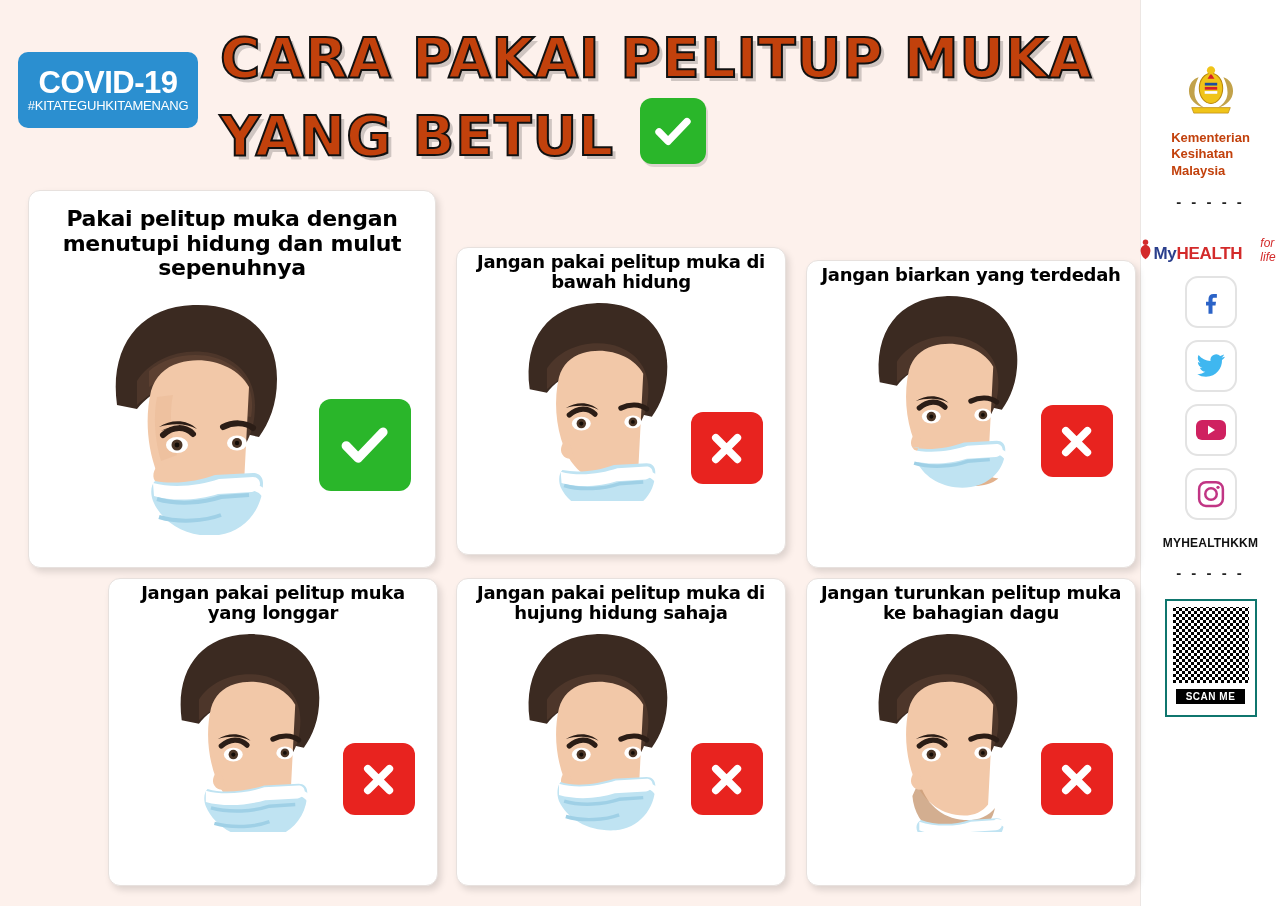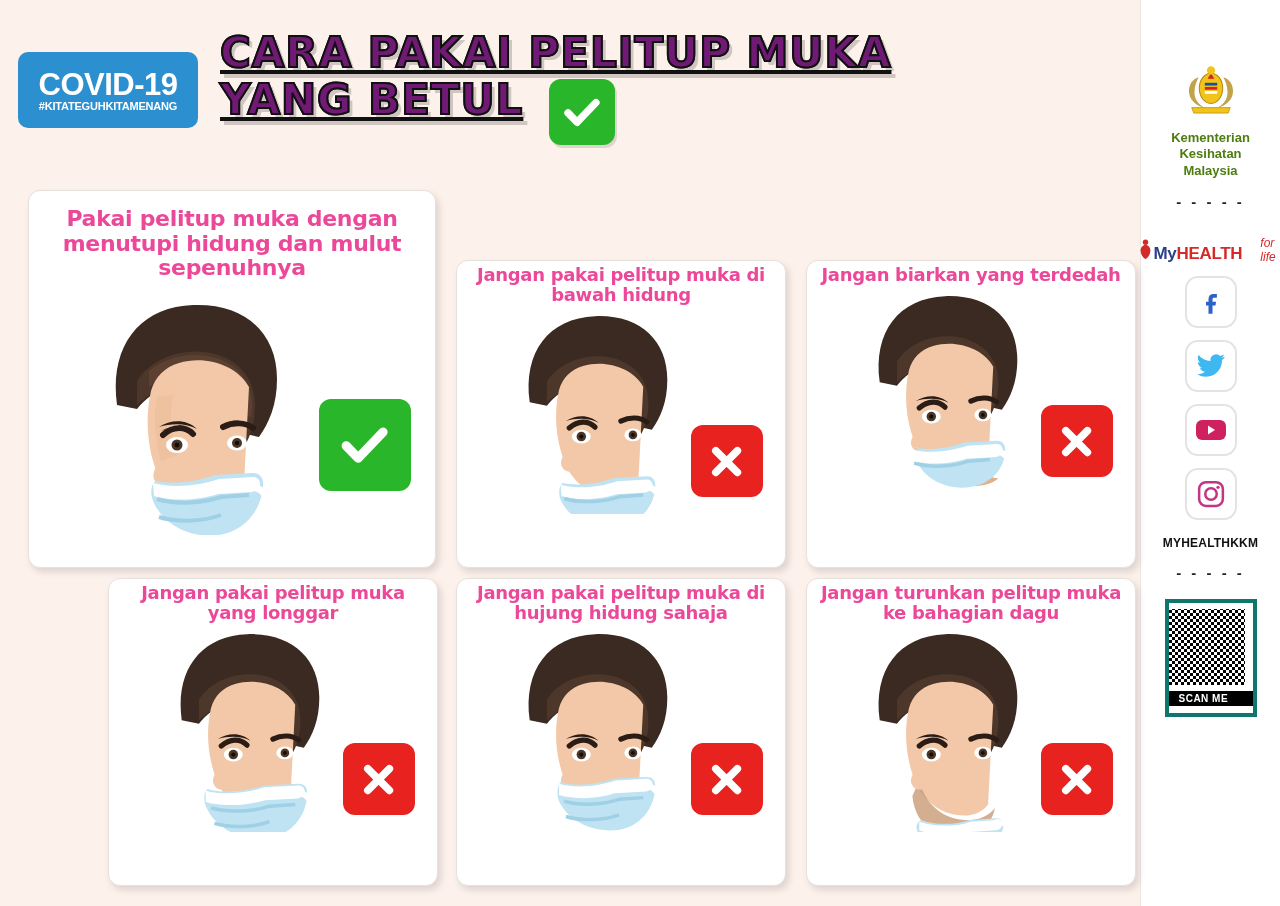--- a/index.html
+++ b/index.html
@@ -45,47 +45,46 @@
   }
   .covid-badge .c19 {
     color: #ffffff;
     font-weight: bold;
     font-size: 31px;
     letter-spacing: -0.5px;
     line-height: 1;
   }
   .covid-badge .tag {
     color: #ffffff;
-    font-weight: bold;
-    font-size: 11px;
+    font-weight: normal;
+    font-size: 13px;
     letter-spacing: -0.2px;
   }
   .title-wrap {
     position: relative;
     margin-left: 22px;
     margin-top: 18px;
     flex: 1;
   }
   .title-line {
     font-family: "DejaVu Sans", sans-serif;
     font-weight: bold;
-    font-size: 42px;
+    font-size: 55px;
     line-height: 0.98;
     letter-spacing: 1px;
-    color: #701a75;
+    color: #c2410c;
     -webkit-text-stroke: 2px #111;
     text-shadow: 4px 4px 0 rgba(0,0,0,0.18);
     white-space: nowrap;
-    text-decoration: underline;
   }
   .title-line2row {
     display: flex;
-    align-items: flex-start;
+    align-items: flex-end;
     gap: 26px;
-    margin-top: 6px;
+    margin-top: 12px;
   }
   .tick-big {
     width: 66px; height: 66px;
     border-radius: 12px;
     background: #2ab62a;
     display: flex; align-items: center; justify-content: center;
     flex: none;
     box-shadow: 2px 3px 0 rgba(0,0,0,0.12);
   }
   .tick-big svg { width: 42px; height: 42px; }
@@ -99,21 +98,21 @@
     background: #ffffff;
     border: 1px solid #e7e1de;
     border-radius: 12px;
     box-shadow: 3px 4px 7px rgba(0,0,0,0.13);
     overflow: hidden;
   }
   .card .caption {
     text-align: center;
     font-family: "DejaVu Sans", sans-serif;
     font-weight: bold;
-    color: #ec4899;
+    color: #000000;
     line-height: 1.12;
     padding: 4px 10px 0 10px;
     letter-spacing: -0.3px;
   }
   .card-big .caption { font-size: 22px; padding-top: 16px; }
   .card-sm .caption { font-size: 18px; }
   .art {
     position: relative;
     width: 100%;
     height: calc(100% - 56px);
@@ -137,24 +136,24 @@
     background: #ffffff;
     border-left: 1px solid #ece6e3;
     display: flex;
     flex-direction: column;
     align-items: center;
     padding-top: 58px;
   }
   .jata { width: 72px; height: 62px; }
   .kkm-text {
     margin-top: 10px;
-    text-align: center;
+    text-align: left;
     font-weight: bold;
     font-size: 13px;
-    color: #4d7c0f;
+    color: #c2410c;
     line-height: 1.25;
   }
   .dashes {
     margin: 14px 0 10px 0;
     font-weight: bold;
     letter-spacing: 3px;
     font-size: 15px;
     color: #222;
   }
   .myhealth {
@@ -176,23 +175,24 @@
     margin-top: 16px;
     font-weight: bold;
     font-size: 12px;
     letter-spacing: 0.2px;
     color: #111;
   }
   .qr-box {
     margin-top: 8px;
     width: 92px; height: 118px;
     background: #ffffff;
-    border: 4px solid #0f766e;
+    border: 2px solid #0f766e;
     display: flex;
     flex-direction: column;
+    align-items: center;
     padding-top: 6px;
   }
   .qr {
     width: 76px; height: 76px;
     background:
       repeating-linear-gradient(90deg,#000 0 3px,#fff 3px 6px),
       repeating-linear-gradient(0deg,#000 0 3px,#fff 3px 6px);
     background-blend-mode: difference;
   }
   .scan {
@@ -261,21 +261,21 @@
             </svg>
           </div>
           <div class="badge-mark badge-ok" style="right:24px; bottom:74px; width:92px; height:92px;">
             <svg viewBox="0 0 24 24" aria-hidden="true">
                 <path d="M4 12.5l5.2 5.4L20 6.6" fill="none" stroke="#fff" stroke-width="4" stroke-linecap="round" stroke-linejoin="round"></path>
               </svg>
           </div>
         </div>
       </div>
 
-      <div class="card card-sm" style="left:440px; top:84px; width:330px; height:308px;">
+      <div class="card card-sm" style="left:440px; top:71px; width:330px; height:308px;">
         <div class="caption">Jangan pakai pelitup muka di bawah hidung</div>
         <div class="art">
           <div class="face" style="left:28px; top:-6px;">
             <svg width="215" height="215" viewBox="0 0 250 250">
               <path d="M52 120c-8-58 22-98 76-100 52-2 84 28 84 74 0 26-8 44-18 58l-18-4c6-22 4-44-10-54-18-12-44-4-60 4-14 7-26 16-34 26z" fill="#3b2a21"></path>
               <path d="M72 96c14-22 44-34 74-28 28 6 44 26 44 52 0 18-4 30-10 40l-12-8c4-14 4-30-6-40-14-14-40-16-60-10-12 4-22 10-30 18z" fill="#4d362a"></path>
               <path d="M86 106c-6 26-4 56 6 82 8 22 26 38 48 42 18 3 30-2 38-12l6-116c-12-22-44-32-70-24-14 4-24 14-28 28z" fill="#f2c8a8"></path>
               <path d="M94 142c12-8 28-8 38 2-10-6-26-6-38-2z" fill="#2b1d16"></path>
               <ellipse cx="112" cy="160" rx="11" ry="8" fill="#fff"></ellipse>
               <circle cx="112" cy="160" r="5.5" fill="#4a3526"></circle>

